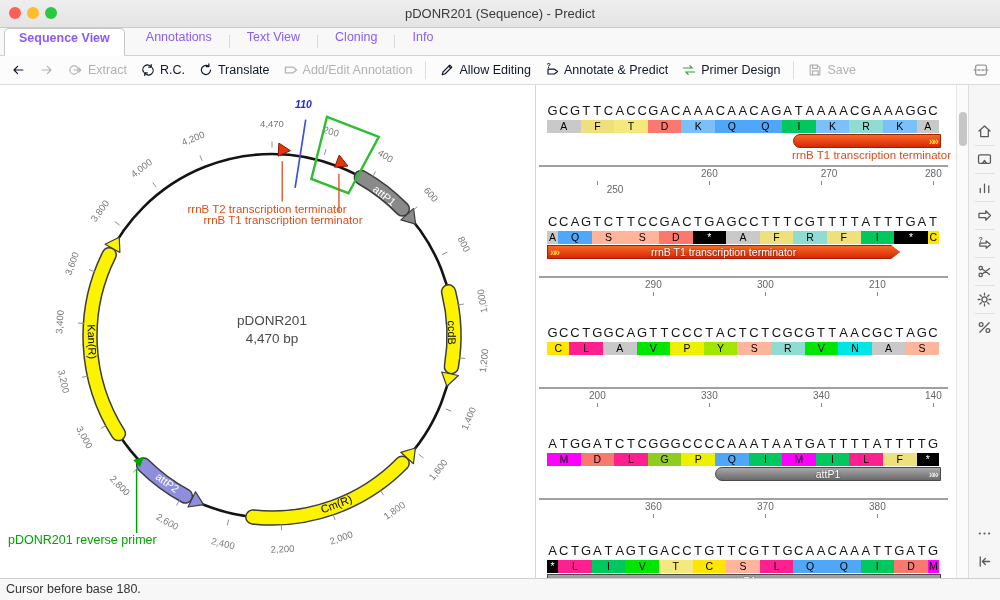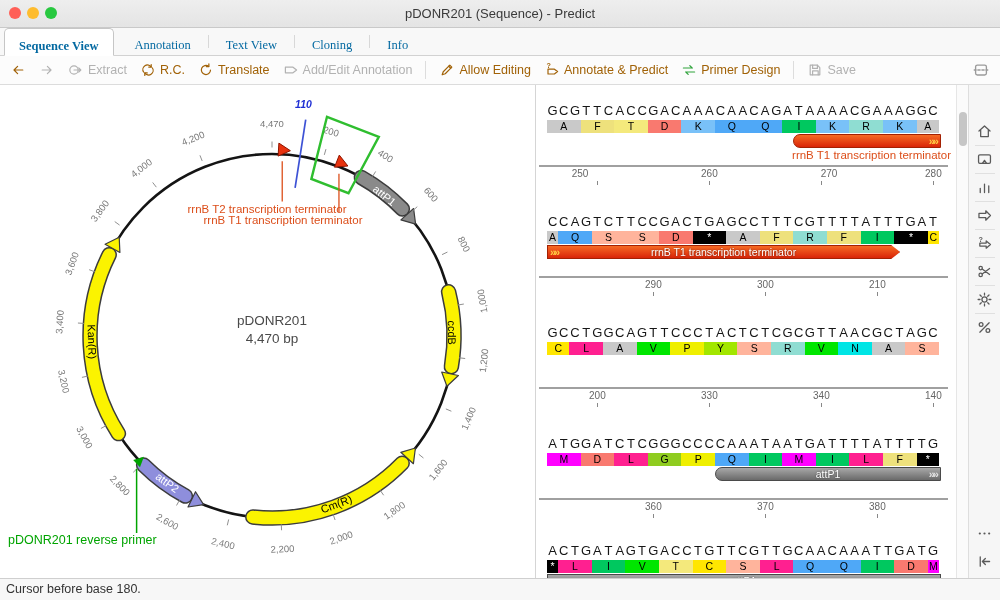--- a/index.html
+++ b/index.html
@@ -4,27 +4,27 @@
 <style>
   html,body{margin:0;padding:0;background:#888;}
   .window{position:relative;width:1000px;height:600px;background:#fff;overflow:hidden;
     font-family:"Liberation Sans",sans-serif;-webkit-font-smoothing:antialiased;}
   
   .titlebar{position:absolute;left:0;top:0;width:1000px;height:28px;background:linear-gradient(#eeeeee,#e4e4e4);border-bottom:1px solid #c9c9c9;box-sizing:border-box;}
   .tl{position:absolute;top:7px;width:12px;height:12px;border-radius:50%;}
   .title{position:absolute;left:0;right:0;top:6px;text-align:center;font-size:13px;color:#3a3a3a;}
   
   .tabbar{position:absolute;left:0;top:28px;width:1000px;height:28px;background:#f8f8f8;border-bottom:1px solid #d2d2d2;box-sizing:border-box;display:flex;align-items:stretch;padding-left:4px;}
-  .tab{font-size:12.5px;color:#0369a1;padding:10px 14px 0 14px;cursor:default;white-space:nowrap;font-family:Liberation Serif, serif;}
+  .tab{font-size:12.5px;color:#8b5cf6;padding:2px 14px 0 14px;cursor:default;white-space:nowrap;}
   .tab.active{background:#fff;border:1px solid #c6c6c6;border-bottom:1px solid #fff;border-radius:5px 5px 0 0;font-weight:bold;margin-bottom:-1px;z-index:2;}
   .tabsep{width:1px;background:#d8d8d8;margin:7px 3px;}
   
   .toolbar{position:absolute;left:0;top:56px;width:1000px;height:29px;background:#fcfcfc;border-bottom:1px solid #dcdcdc;box-sizing:border-box;display:flex;align-items:center;gap:13px;padding-left:10px;font-size:12.5px;}
   .titem{display:flex;align-items:center;gap:4px;white-space:nowrap;}
-  .titem.on{color:#a16207;}
+  .titem.on{color:#0f172a;}
   .titem.off{color:#b2b2b2;}
   .tsep{width:1px;height:18px;background:#ddd;}
   .toolbar-right{position:absolute;right:10px;top:61px;color:#9a9a9a;}
   .icn{display:block;}
   
   .map-panel{position:absolute;left:0;top:85px;width:536px;height:493px;background:#fff;border-right:1px solid #d5d5d5;box-sizing:border-box;}
   .seq-panel{position:absolute;left:537px;top:85px;width:419px;height:493px;background:#fff;overflow:hidden;}
   .vscroll{position:absolute;left:956px;top:85px;width:12px;height:493px;background:#fbfbfb;border-left:1px solid #e6e6e6;box-sizing:border-box;}
   .vthumb{position:absolute;left:2px;top:27px;width:8px;height:34px;background:#c6c6c6;border-radius:4px;}
   .rail{position:absolute;left:968px;top:85px;width:32px;height:493px;background:#f6f6f6;border-left:1px solid #dedede;box-sizing:border-box;}
@@ -56,21 +56,21 @@
   <div class="titlebar">
     <span class="tl" id="tl0" style="left: 9px; background: rgb(255, 95, 87);"></span>
     <span class="tl" id="tl1" style="left: 27px; background: rgb(254, 188, 46);"></span>
     <span class="tl" id="tl2" style="left: 45px; background: rgb(40, 200, 64);"></span>
     <div class="title">pDONR201 (Sequence) - Predict</div>
   </div>
 
   <div class="tabbar" id="tabbar">
       <div class="tab active">Sequence View</div>
       <div class="tabsep" style="background: transparent;"></div>
-      <div class="tab">Annotation</div>
+      <div class="tab">Annotations</div>
       <div class="tabsep"></div>
       <div class="tab">Text View</div>
       <div class="tabsep"></div>
       <div class="tab">Cloning</div>
       <div class="tabsep"></div>
       <div class="tab">Info</div>
     </div>
 
   <div class="toolbar" id="toolbar">
       <div class="titem on">
@@ -282,21 +282,21 @@
           <div class="aacell" style="width: 33.6px; background: rgb(121, 193, 248);">K</div>
           <div class="aacell" style="width: 33.6px; background: rgb(143, 221, 210);">R</div>
           <div class="aacell" style="width: 33.6px; background: rgb(121, 193, 248);">K</div>
           <div class="aacell" style="width: 22.4px; background: rgb(201, 201, 201);">A</div>
         </div>
         <div class="ann-bar" style="left: 256.4px; width: 147.6px; background: linear-gradient(rgb(246, 106, 36), rgb(217, 37, 8)); border-color: rgb(163, 33, 3); border-radius: 7px 0px 0px 7px;">
           <span class="chev" style="right: 3px; color: rgb(255, 206, 69);">»»</span>
         </div>
         <div class="caption" style="color: rgb(220, 78, 26);">rrnB T1 transcription terminator</div>
         <div class="rulerline"></div>
-        <div class="rlabel" style="left: 43px;">250</div>
+        <div class="rlabel" style="left: 78px; margin-top: 16px;">250</div>
         <div class="rtick" style="left: 60.4px;"></div>
         <div class="rlabel" style="left: 172.4px;">260</div>
         <div class="rtick" style="left: 172.4px;"></div>
         <div class="rlabel" style="left: 292px;">270</div>
         <div class="rtick" style="left: 284.4px;"></div>
         <div class="rlabel" style="left: 396.4px;">280</div>
         <div class="rtick" style="left: 396.4px;"></div>
       </div>
       <div class="seqrow" style="top: 129px;">
         <div class="dnarow">

